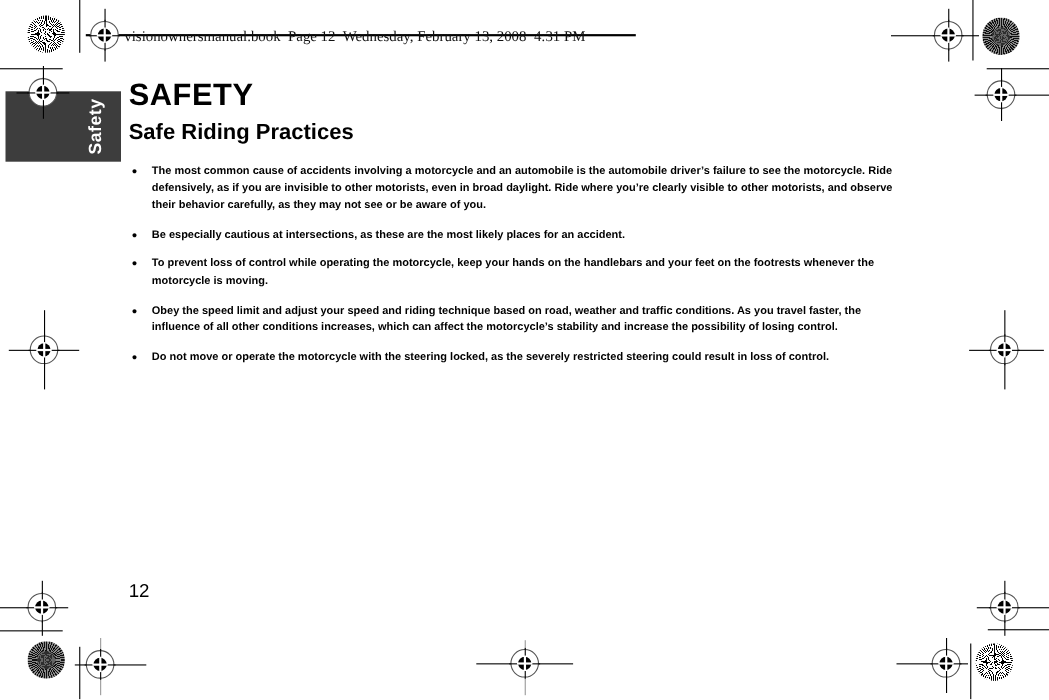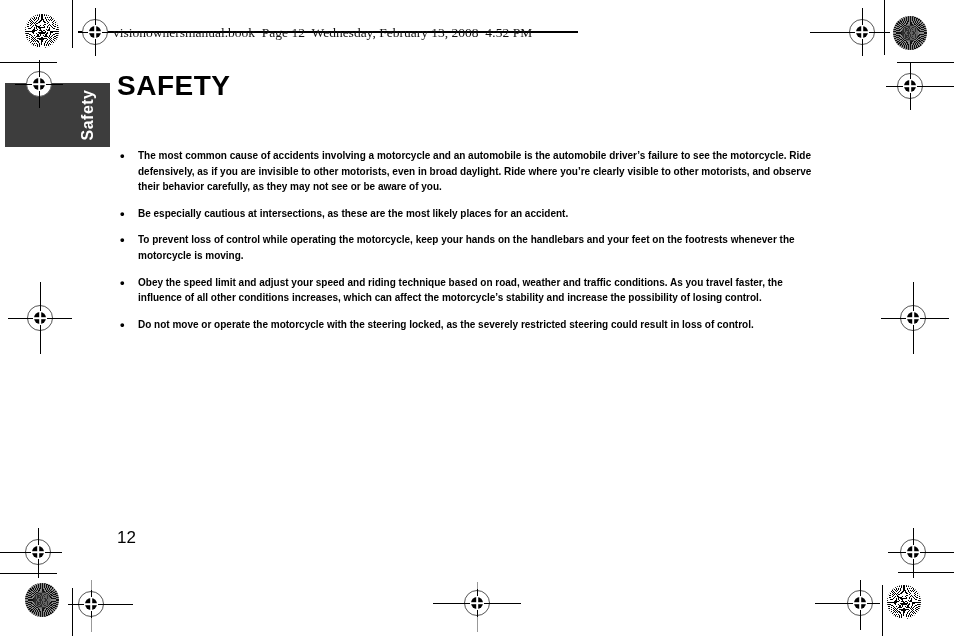--- a/index.html
+++ b/index.html
@@ -58,21 +58,21 @@
   <div class="header-rule"></div>
   <div class="vline" style="left:95px;top:8px;height:48px;"></div>
   <div class="target" style="left:95px;top:32px;">
     <span class="th"></span>
       <span class="tv"></span>
       <span class="core"></span>
       <span class="cwh"></span>
       <span class="cwv"></span>
   </div>
 
-  <div class="print-header">visionownersmanual.book  Page 12  Wednesday, February 13, 2008  4:52 PM</div>
+  <div class="print-header">visionownersmanual.book  Page 12  Wednesday, February 13, 2008  4:31 PM</div>
 
   <div class="hline" style="left:810px;top:31.5px;width:80px;"></div>
   <div class="vline" style="left:862px;top:8px;height:48px;"></div>
   <div class="target" style="left:862px;top:32px;">
     <span class="th"></span>
       <span class="tv"></span>
       <span class="core"></span>
       <span class="cwh"></span>
       <span class="cwv"></span>
   </div>
@@ -96,20 +96,21 @@
   <div class="vline" style="left:39px;top:60px;height:48px;"></div>
   <div class="target" style="left:39px;top:84px;">
     <span class="th"></span>
       <span class="tv"></span>
       <span class="core"></span>
       <span class="cwh"></span>
       <span class="cwv"></span>
   </div>
 
   <div class="title">SAFETY</div>
+  <div class="subtitle">Safe Riding Practices</div>
 
   <ul class="bullets">
     <li>
       <span class="marker">•</span>
       <span class="btext">The most common cause of accidents involving a motorcycle and an automobile is the automobile driver’s failure to see the motorcycle. Ride defensively, as if you are invisible to other motorists, even in broad daylight. Ride where you’re clearly visible to other motorists, and observe their behavior carefully, as they may not see or be aware of you.</span>
     </li>
     <li>
       <span class="marker">•</span>
       <span class="btext">Be especially cautious at intersections, as these are the most likely places for an accident.</span>
     </li>

